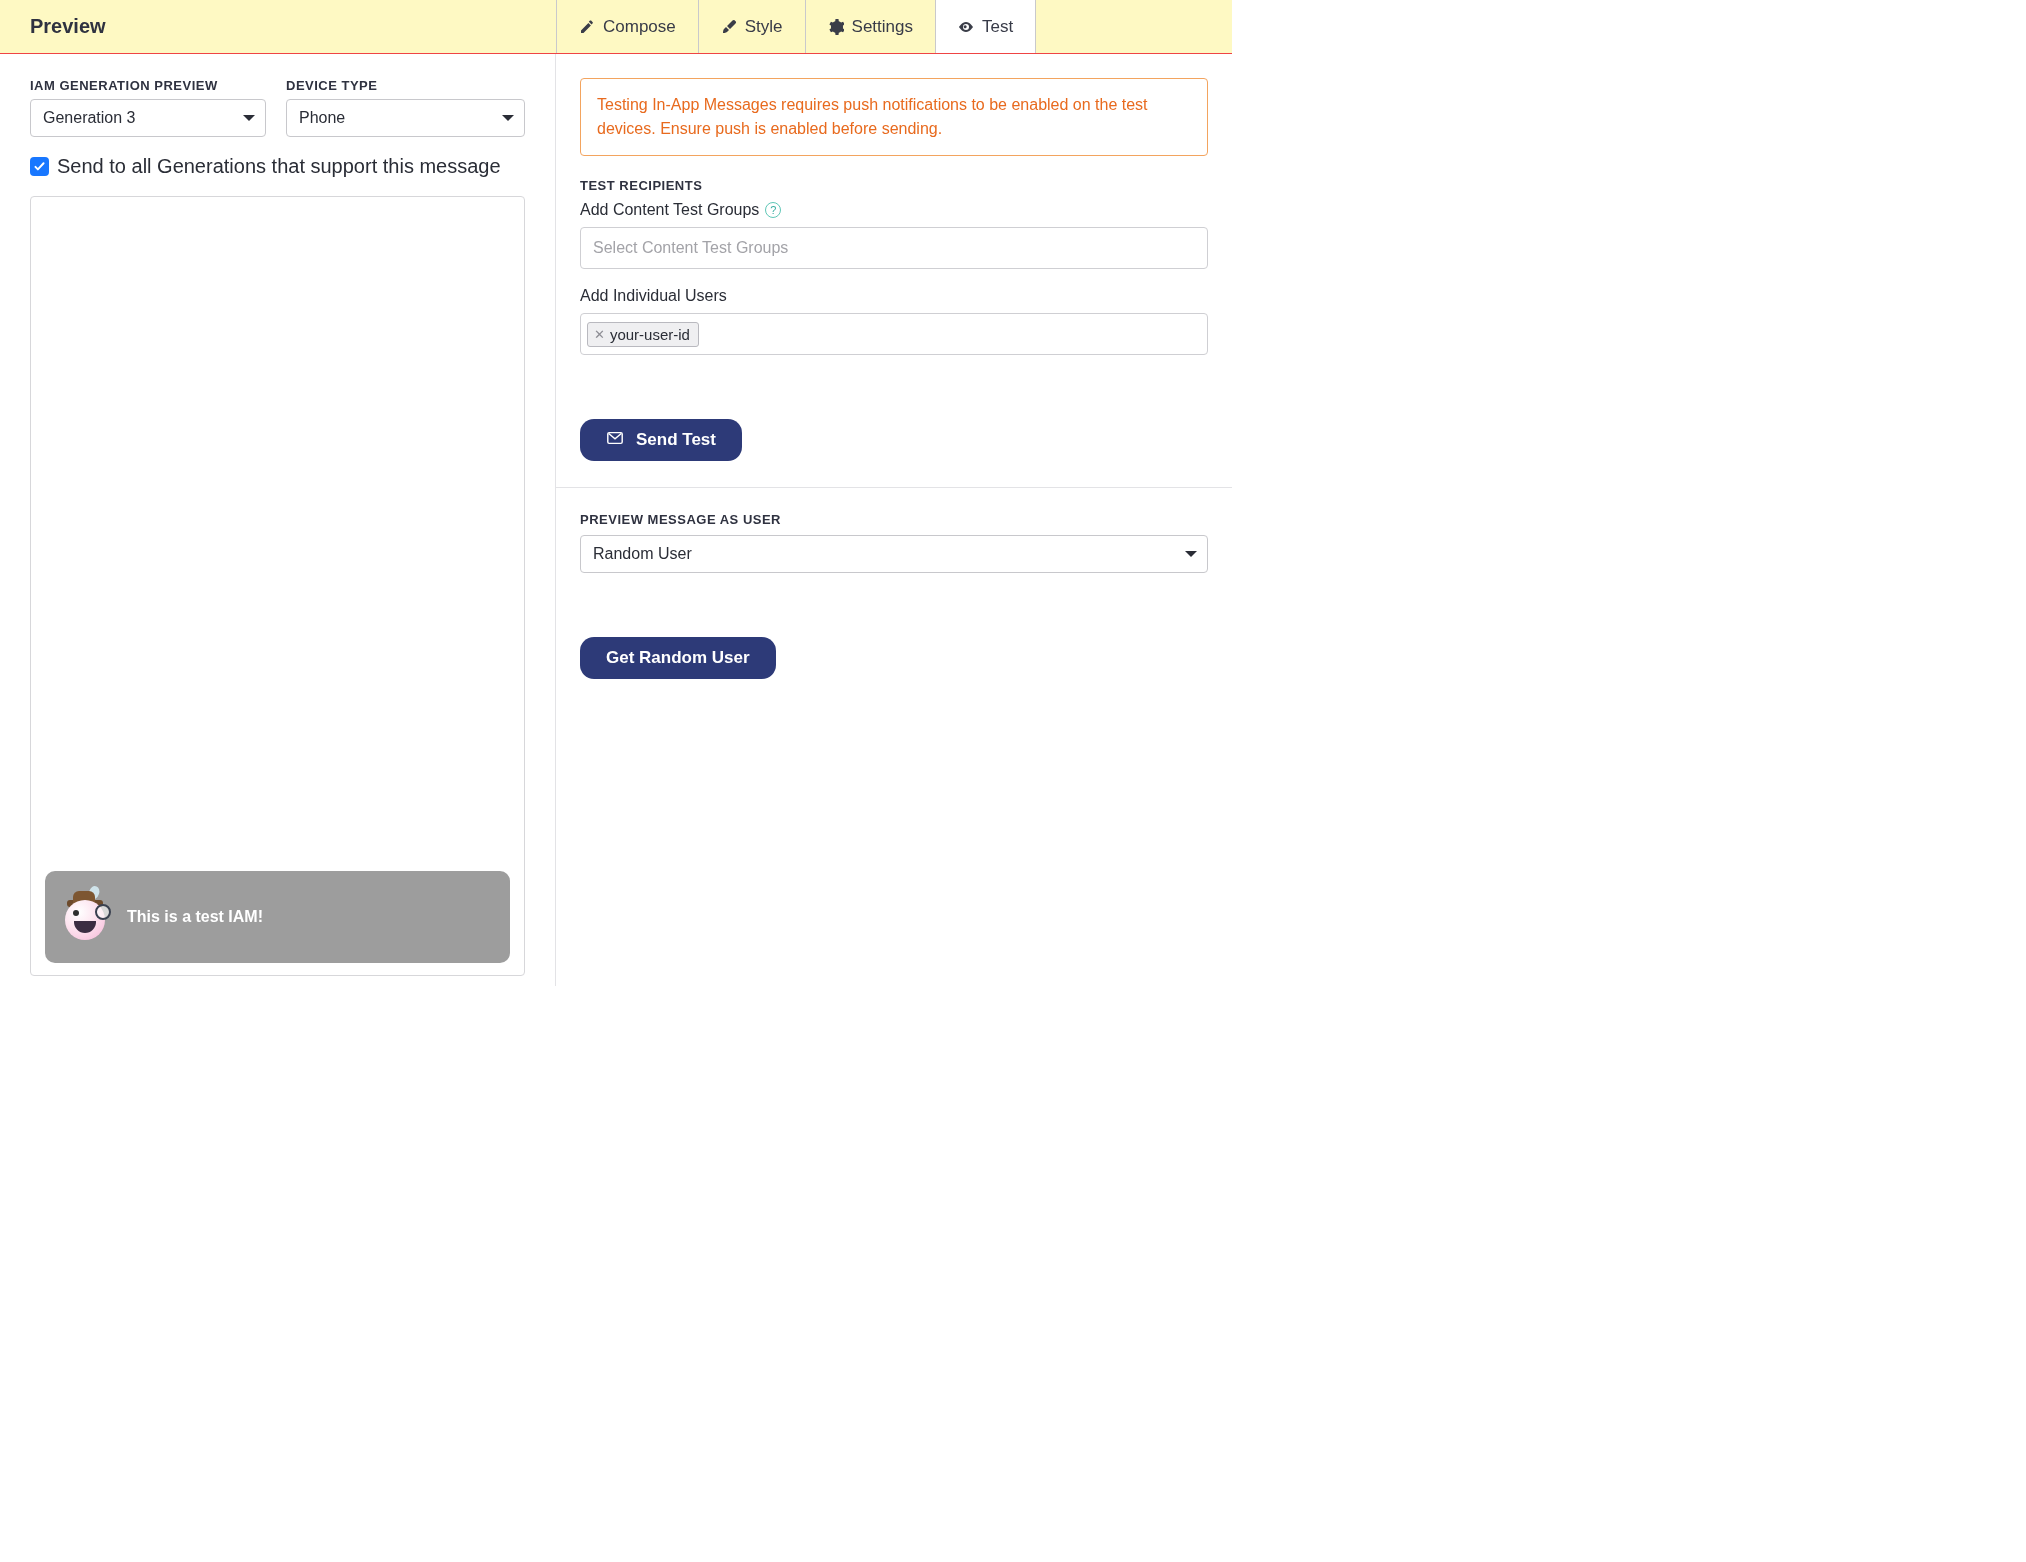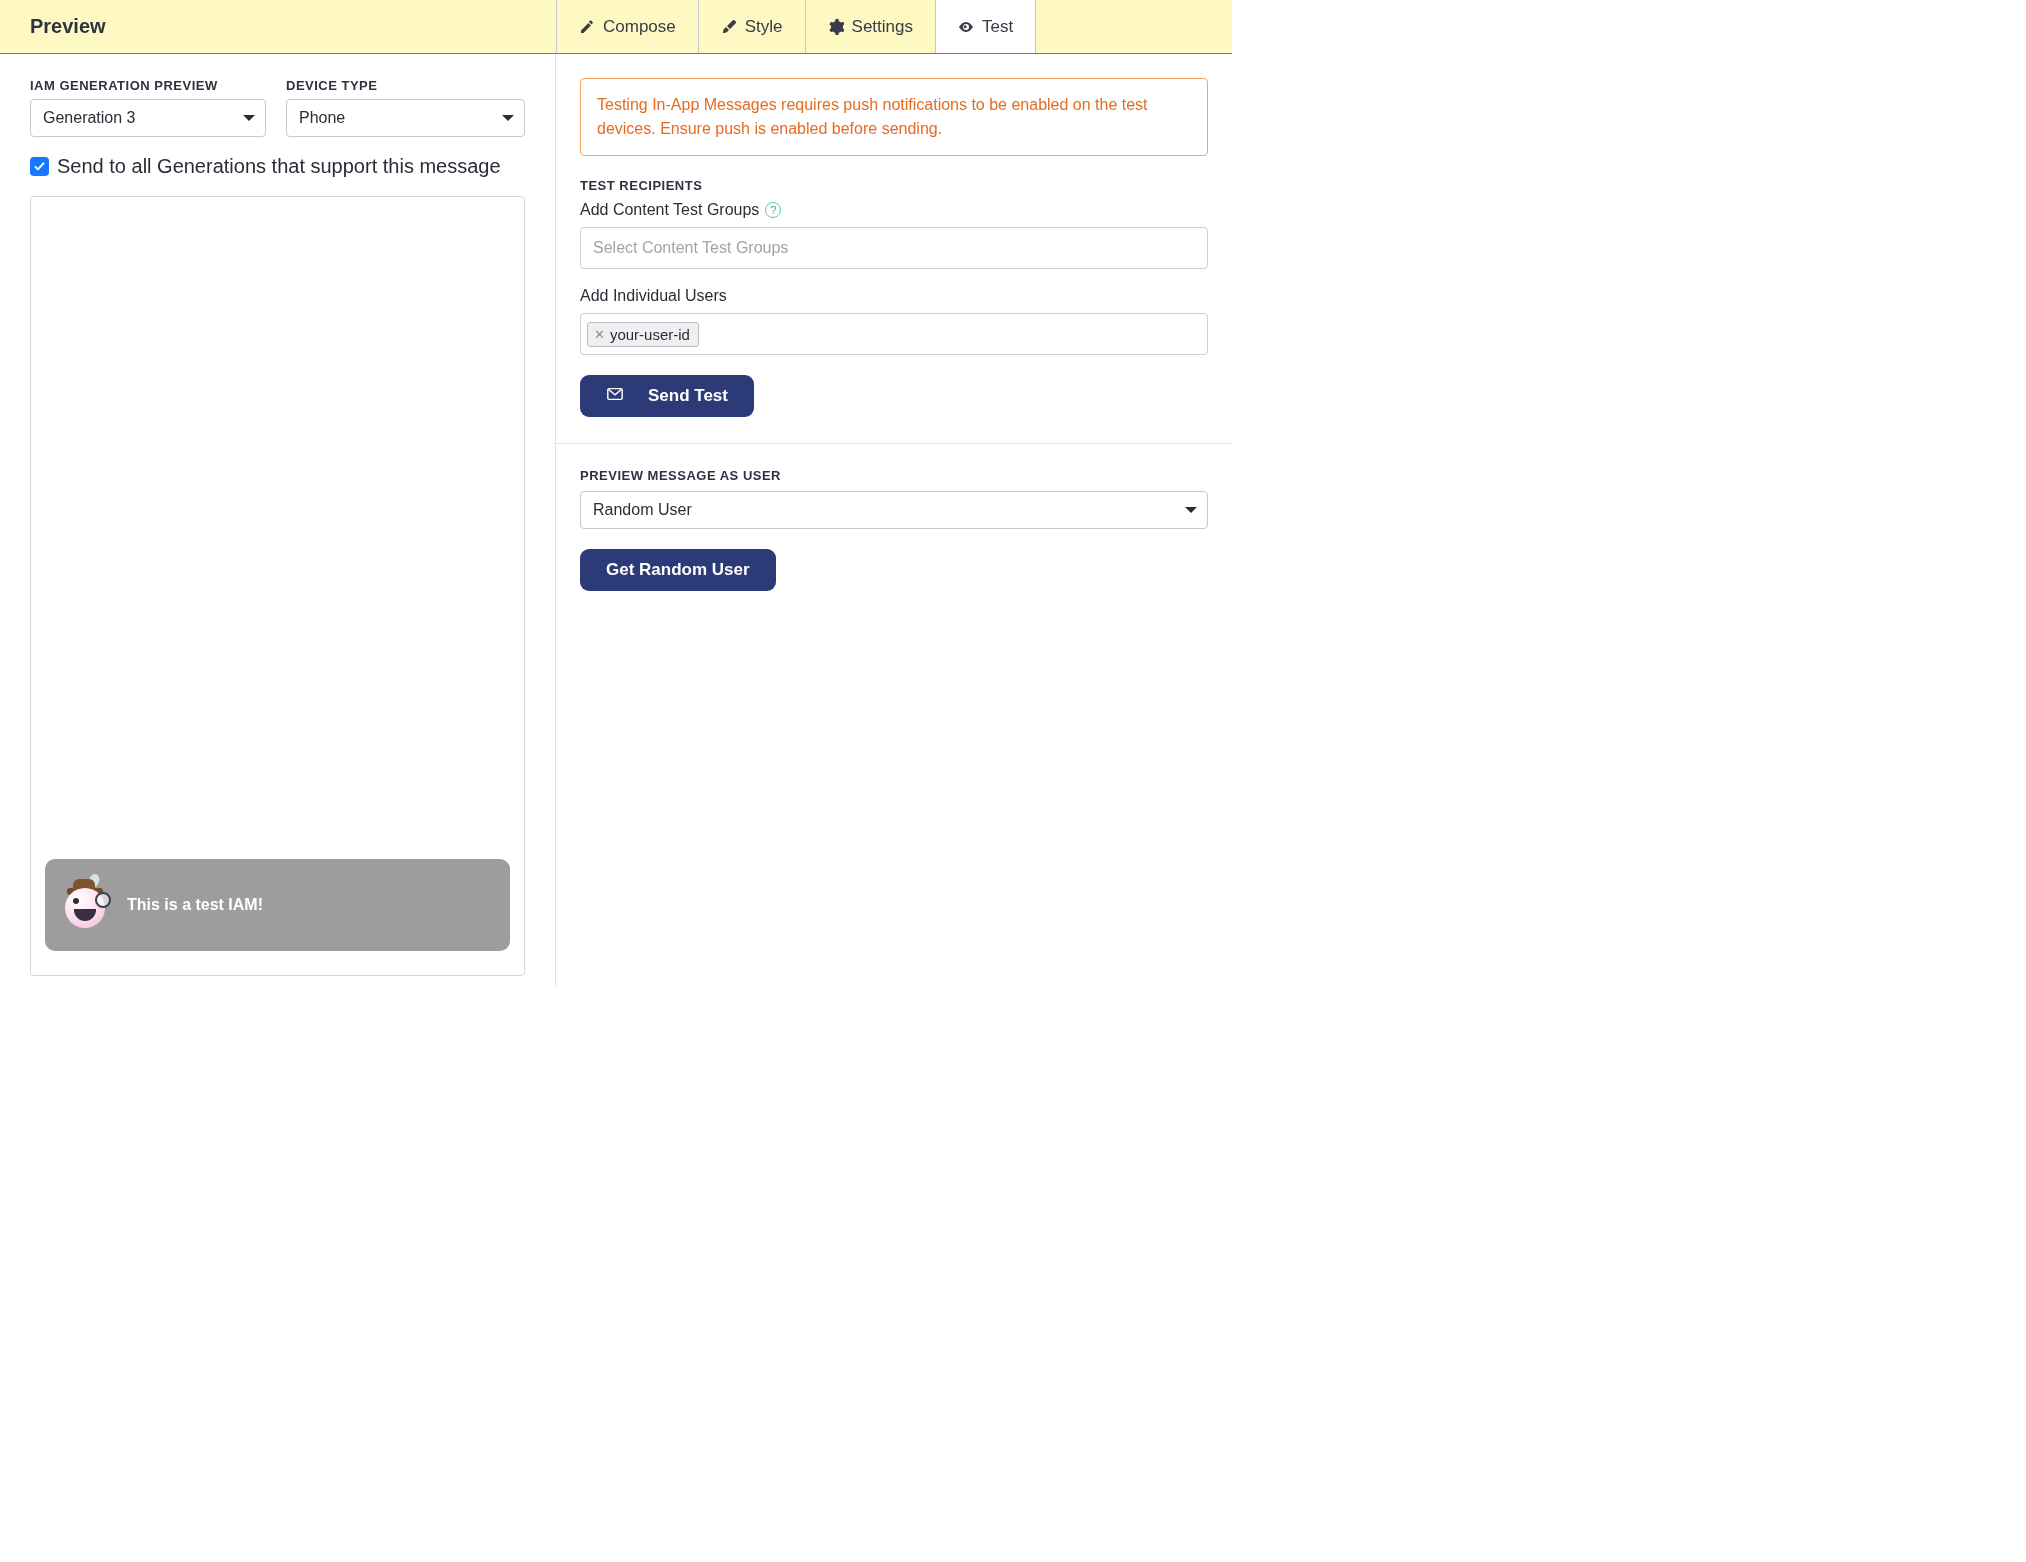--- a/index.html
+++ b/index.html
@@ -107,21 +107,21 @@
 
   .device-frame {
     border: 1px solid #d7d7da;
     border-radius: 4px;
     height: 780px;
     position: relative;
     overflow: hidden;
   }
   .iam-toast {
     position:absolute;
-    left: 14px; right: 14px; bottom: 24px;
+    left: 14px; right: 14px; bottom: 12px;
     background: #9d9d9d;
     border-radius: 10px;
     padding: 20px 18px;
     display:flex;
     align-items:center;
     gap: 18px;
     min-height: 92px;
   }
   .iam-avatar {
     width:46px; height:46px; position:relative;
@@ -220,26 +220,27 @@
   }
   .tag {
     display:inline-flex; align-items:center; gap:5px;
     border:1px solid #b9b9bf; background:#efeff1;
     color:#2a2d36; border-radius:3px;
     padding: 3px 8px 3px 6px; font-size:15px;
   }
   .tag .x { color:#8d8d94; font-size:13px; cursor:pointer; line-height:1; }
 
   .btn {
-    display:inline-flex; align-items:center; justify-content:center; gap:24px;
+    display:inline-flex; align-items:center; justify-content:center; gap:12px;
     background:#2d3a78; color:#fff;
-    border:none; border-radius:9px;
+    border:none; border-radius:14px;
     height:42px; padding: 0 26px;
     font-size:17px; font-weight:600;
     cursor:pointer;
+    margin-top:44px;
   }
   .btn svg { width:18px; height:18px; }
 
   .divider {
     height:1px; background:#e3e3e6;
     margin: 26px -24px 24px -24px;
   }
 
   .select.full { width:100%; margin-bottom:20px; }
 

